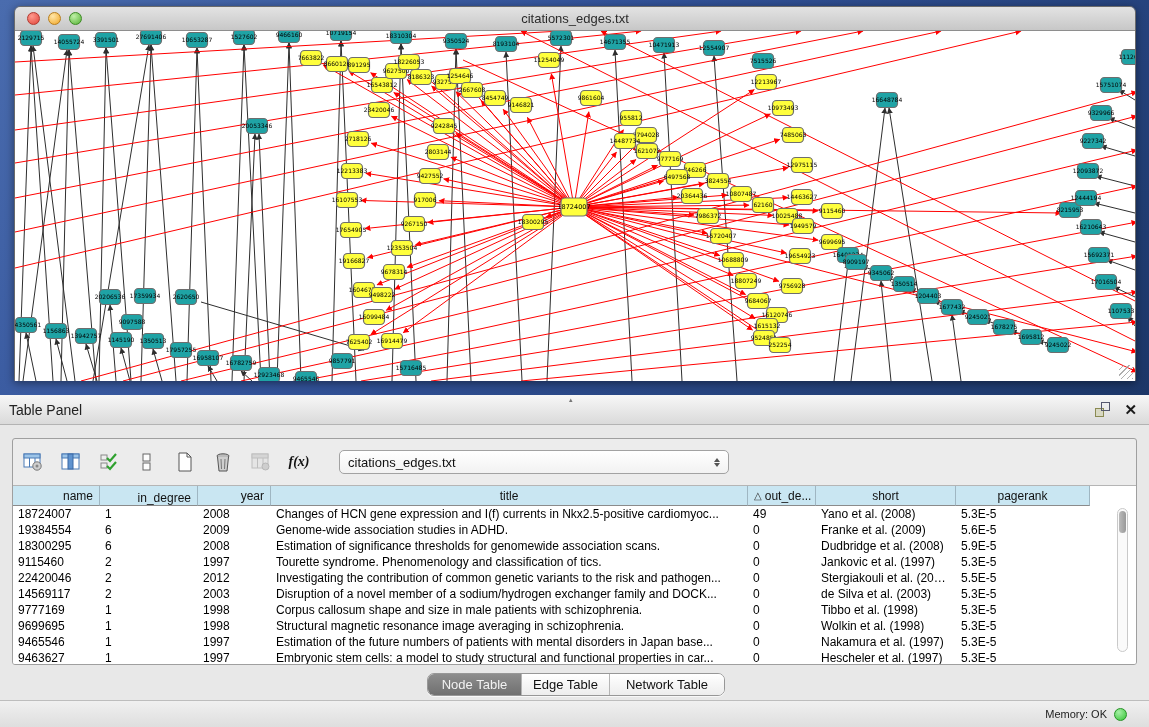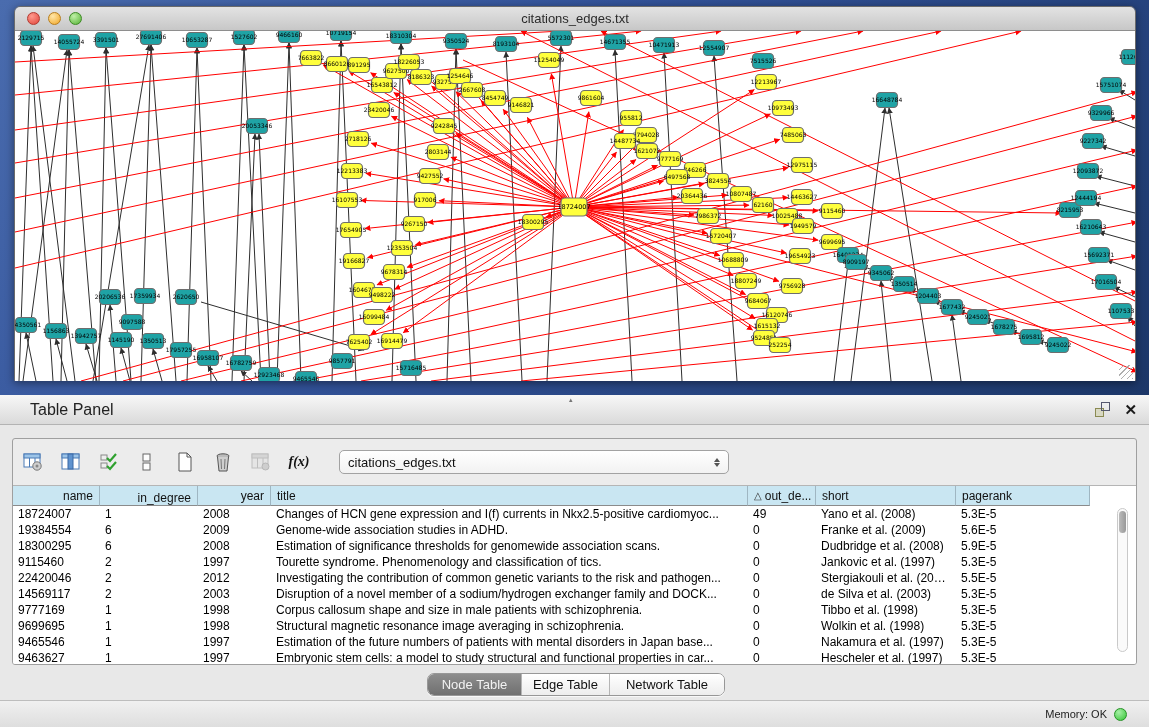--- a/index.html
+++ b/index.html
@@ -25,21 +25,21 @@
 
   .canvas { position:relative; width:1120px; height:350px; background:#ffffff; overflow:hidden; }
   .canvas svg { position:absolute; left:-14px; top:-31px; }
   .grip { position:absolute; right:2px; bottom:2px; width:14px; height:14px;
     background:repeating-linear-gradient(135deg,transparent 0 3px,#9a9a9a 3px 4px); opacity:.8; }
 
   
   .tp-header { position:absolute; left:0; top:395px; width:1149px; height:30px;
     background:linear-gradient(#f7f7f7,#dadada); border-bottom:1px solid #b3b3b3;
     display:flex; align-items:center; }
-  .tp-title { font-size:16px; color:#222; padding-left:9px;margin-left:21px; }
+  .tp-title { font-size:14px; color:#222; padding-left:9px; }
   .tp-header .spacer { flex:1; }
   .float-icon { width:15px; height:15px; position:relative; margin-right:14px; }
   .float-icon .sq1 { position:absolute; left:0; bottom:0; width:9px; height:9px; border:1.5px solid #8a8a52; background:#d8d8c2;}
   .float-icon .sq2 { position:absolute; right:0; top:0; width:9px; height:9px; border:1.5px solid #55586e; background:transparent;}
   .close-x { font-size:15px; font-weight:bold; color:#1a1a1a; margin-right:12px; line-height:1; }
   .splitter-dimple { position:absolute; left:569px; top:397px; width:9px; height:5px; color:#777; font-size:7px; line-height:5px;}
 
   .panel-body { position:absolute; left:0; top:425px; width:1149px; height:275px; background:#e8e8e8; }
 
   .tp-container { position:absolute; left:12px; top:13px; width:1125px; height:227px;
@@ -54,21 +54,21 @@
   .combo .arrows { display:flex; flex-direction:column; gap:1px; align-items:center; }
   .combo .arrows span { width:0; height:0; border-left:3.5px solid transparent; border-right:3.5px solid transparent; }
   .combo .arrows .up { border-bottom:4px solid #555; }
   .combo .arrows .dn { border-top:4px solid #555; }
 
   .grid-area { position:relative; height:180px; background:#ffffff; border-top:1px solid #b5b5b5; }
   .thead { display:flex; height:20px; }
   .th { background:#c9e6f2; border-right:1px solid #9fb6c2; border-bottom:1px solid #8b8b8b;
     font-size:12px; color:#111; display:flex; align-items:center; padding:0 6px; overflow:hidden; white-space:nowrap; }
   .th.right { justify-content:flex-end; }
-  .th.center{ }
+  .th.center{ justify-content:center; }
   .sort-tri { font-size:10px; margin-right:3px; color:#333; }
   .trow { display:flex; height:16px; }
   .td { font-size:12px; color:#000; padding:0 5px; display:flex; align-items:center;
     overflow:hidden; white-space:nowrap; text-overflow:ellipsis; }
   .td span { overflow:hidden; white-space:nowrap; text-overflow:ellipsis; }
   .vscroll { position:absolute; right:8px; top:22px; width:11px; height:144px;
     background:#fafafa; border:1px solid #c9c9c9; border-radius:6px; }
   .vthumb { position:absolute; left:1px; top:2px; width:7px; height:22px; background:linear-gradient(90deg,#bbb,#999); border-radius:4px; }
 
   

